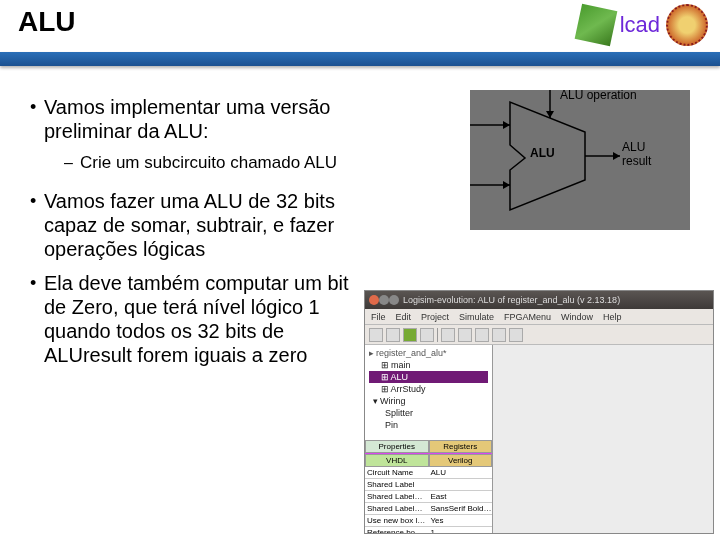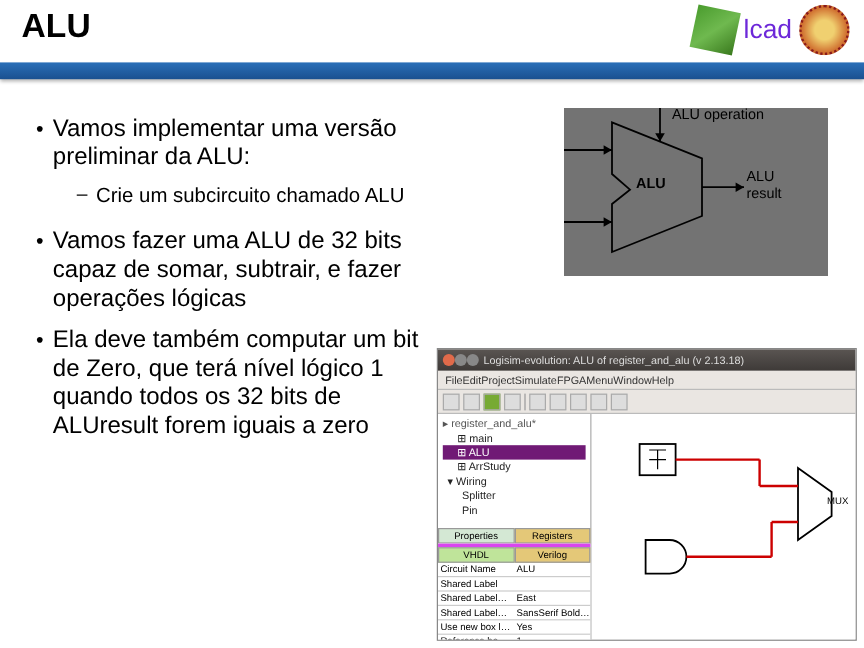--- a/index.html
+++ b/index.html
@@ -126,21 +126,21 @@
   .tb-btn { width:10px; height:10px; border-radius:50%; }
   .tb-close { background:#e06a4a; }
   .tb-min { background:#888; }
   .tb-max { background:#888; }
   .ss-titletext { color:#ddd; font-size:9px; margin-left:4px; white-space:nowrap; overflow:hidden; }
   .ss-menubar {
     height: 16px;
     background: #eae6e2;
     display: flex;
     align-items: center;
-    gap: 0;
+    gap: 10px;
     padding: 0 6px;
     font-size: 9px;
     color: #333;
     border-bottom: 1px solid #bbb;
   }
   .ss-toolbar {
     height: 20px;
     background: #eae6e2;
     border-bottom: 1px solid #bbb;
     display:flex;
@@ -161,21 +161,21 @@
     flex: 1;
     padding: 2px 4px;
     font-size: 9px;
     color:#222;
     overflow:hidden;
   }
   .ss-tree div { white-space:nowrap; line-height:12px; }
   .ss-tabs { display:flex; font-size:8px; }
   .ss-tab { flex:1; text-align:center; padding:1px 0; border:1px solid #999; background:#e4c878; }
   .ss-tab.sel { background:#d4e8d4; }
-  .ss-props { height:80px; border-top:3px solid #d946ef; background:#fff; }
+  .ss-props { height:80px; border-top:1px solid #d946ef; background:#fff; }
   .prop-hdr { display:flex; font-size:8px; }
   .prop-hdr div { flex:1; padding:1px 2px; border:1px solid #999; background:#bfe49a; text-align:center; }
   .prop-row { display:flex; font-size:8px; border-bottom:1px solid #ccc; }
   .prop-row div { flex:1; padding:1px 2px; white-space:nowrap; overflow:hidden; }
   .ss-canvas {
     flex:1;
     background:#fff;
     position:relative;
   }
 </style>
@@ -296,31 +296,14 @@
         <div class="prop-row">
             <div>Use new box l…</div>
             <div>Yes</div>
           </div>
         <div class="prop-row">
             <div>Reference bo…</div>
             <div>1</div>
           </div>
       </div>
     </div>
-    <div class="ss-canvas">
-      <svg width="100%" height="100%">
-        <rect x="40" y="25" width="30" height="26" fill="none" stroke="#000" stroke-width="1.5"></rect>
-        <line x1="48" y1="30" x2="62" y2="30" stroke="#000"></line>
-        <line x1="55" y1="30" x2="55" y2="46" stroke="#000"></line>
-        <line x1="48" y1="38" x2="62" y2="38" stroke="#000"></line>
-        <path d="M 45 105 L 65 105 A 14 14 0 0 1 65 133 L 45 133 Z" fill="none" stroke="#000" stroke-width="1.5"></path>
-        <polygon points="172,45 172,105 200,85 200,65" fill="none" stroke="#000" stroke-width="1.5"></polygon>
-        <line x1="70" y1="38" x2="140" y2="38" stroke="#c00" stroke-width="2"></line>
-        <line x1="140" y1="38" x2="140" y2="60" stroke="#c00" stroke-width="2"></line>
-        <line x1="140" y1="60" x2="172" y2="60" stroke="#c00" stroke-width="2"></line>
-        <line x1="79" y1="119" x2="150" y2="119" stroke="#c00" stroke-width="2"></line>
-        <line x1="150" y1="119" x2="150" y2="90" stroke="#c00" stroke-width="2"></line>
-        <line x1="150" y1="90" x2="172" y2="90" stroke="#c00" stroke-width="2"></line>
-      </svg>
-      <div style="position:absolute; right:6px; top:68px; font-size:8px;">MUX</div>
-    </div>
   </div>
 </div>
 
 </body></html>

